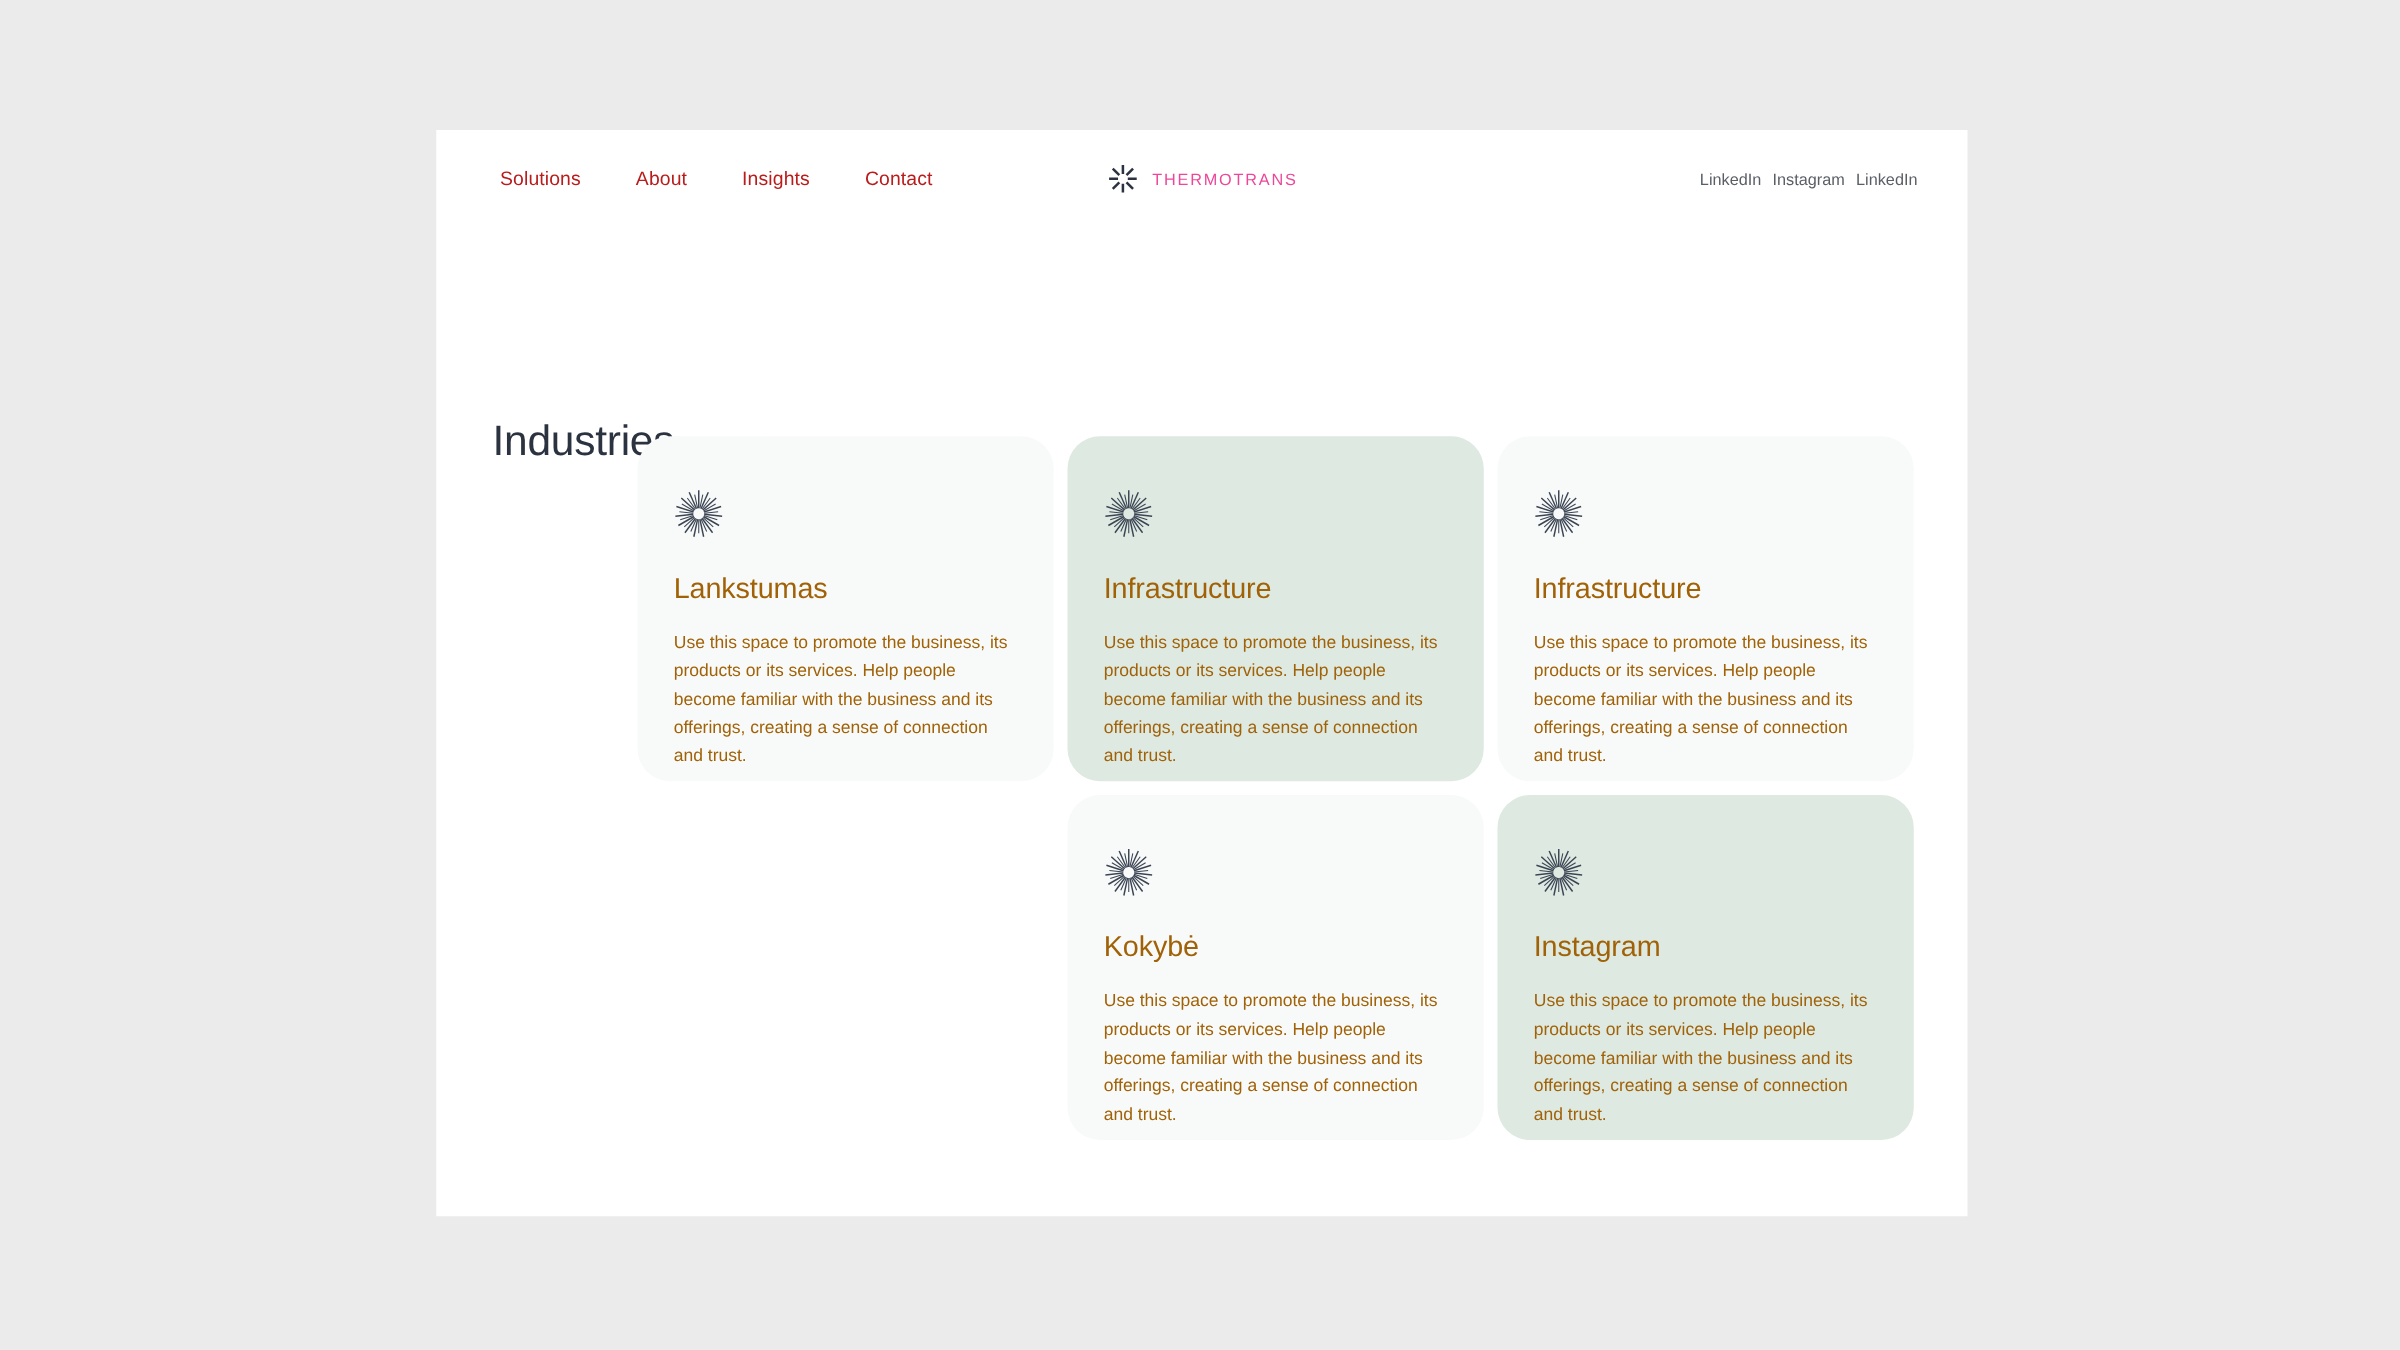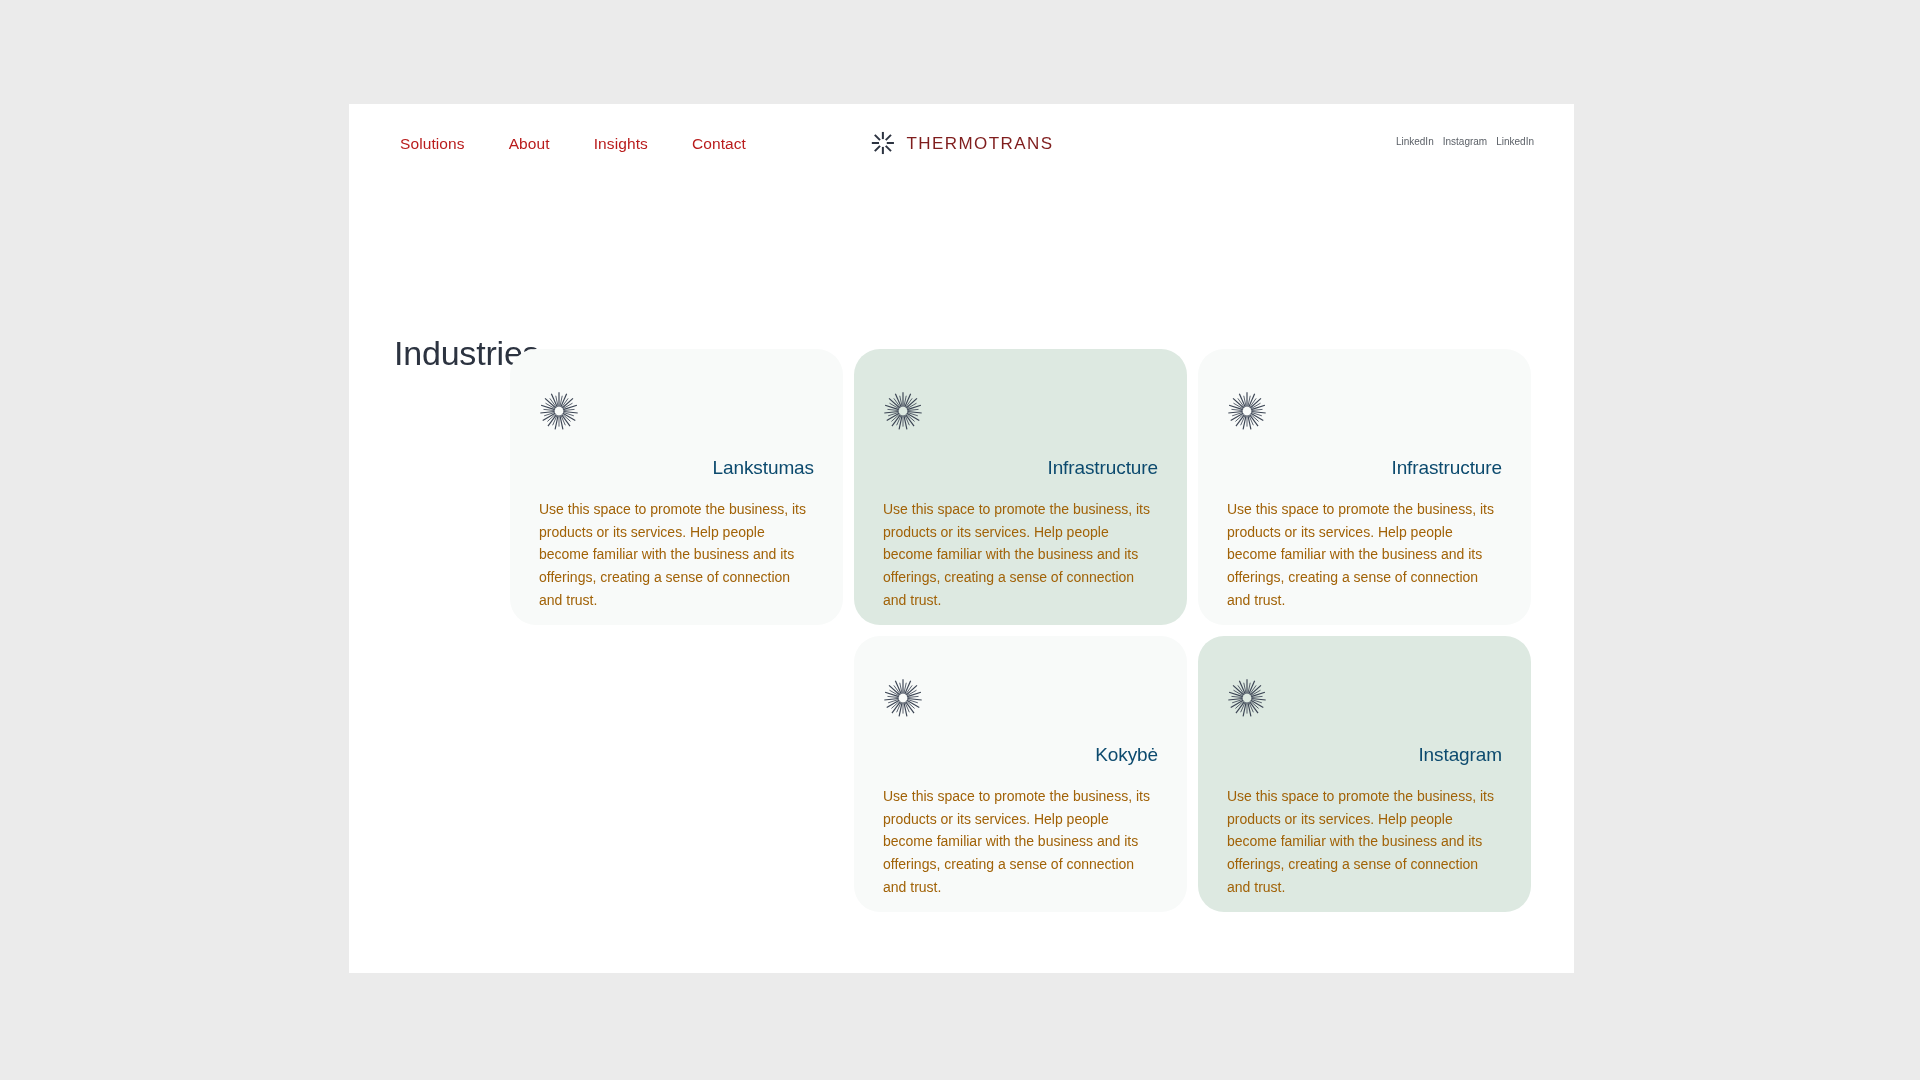--- a/index.html
+++ b/index.html
@@ -63,37 +63,37 @@
   }
 
   .brand-mark {
     width: 26px;
     height: 26px;
     display: block;
     flex: 0 0 auto;
   }
 
   .brand-name {
-    font-size: 17px;
+    font-size: 13px;
     line-height: 1;
     letter-spacing: 1.45px;
-    color: #7f1d1d;
+    color: #ec4899;
     white-space: nowrap;
   }
 
   .social-links {
     position: absolute;
     right: 40px;
     top: 33px;
     display: flex;
     gap: 9px;
   }
 
   .social-link {
-    font-size: 10px;
+    font-size: 13px;
     line-height: 1;
     color: #5a5f66;
     white-space: nowrap;
     cursor: pointer;
   }
 
   
   .page-title {
     position: absolute;
     left: 45px;
@@ -129,27 +129,26 @@
   .card.empty-slot   { background: transparent; }
 
   .card-icon {
     width: 40px;
     height: 40px;
     display: block;
     margin-bottom: 26px;
   }
 
   .card-title {
-    font-size: 19px;
+    font-size: 23px;
     line-height: 1.15;
     font-weight: 400;
-    color: #0c4a6e;
+    color: #a16207;
     letter-spacing: -0.1px;
     margin-bottom: 19px;
-    text-align: right;
   }
 
   .card-body {
     font-size: 14px;
     line-height: 1.62;
     color: #a16207;
     max-width: 288px;
   }
 </style>
 </head>

